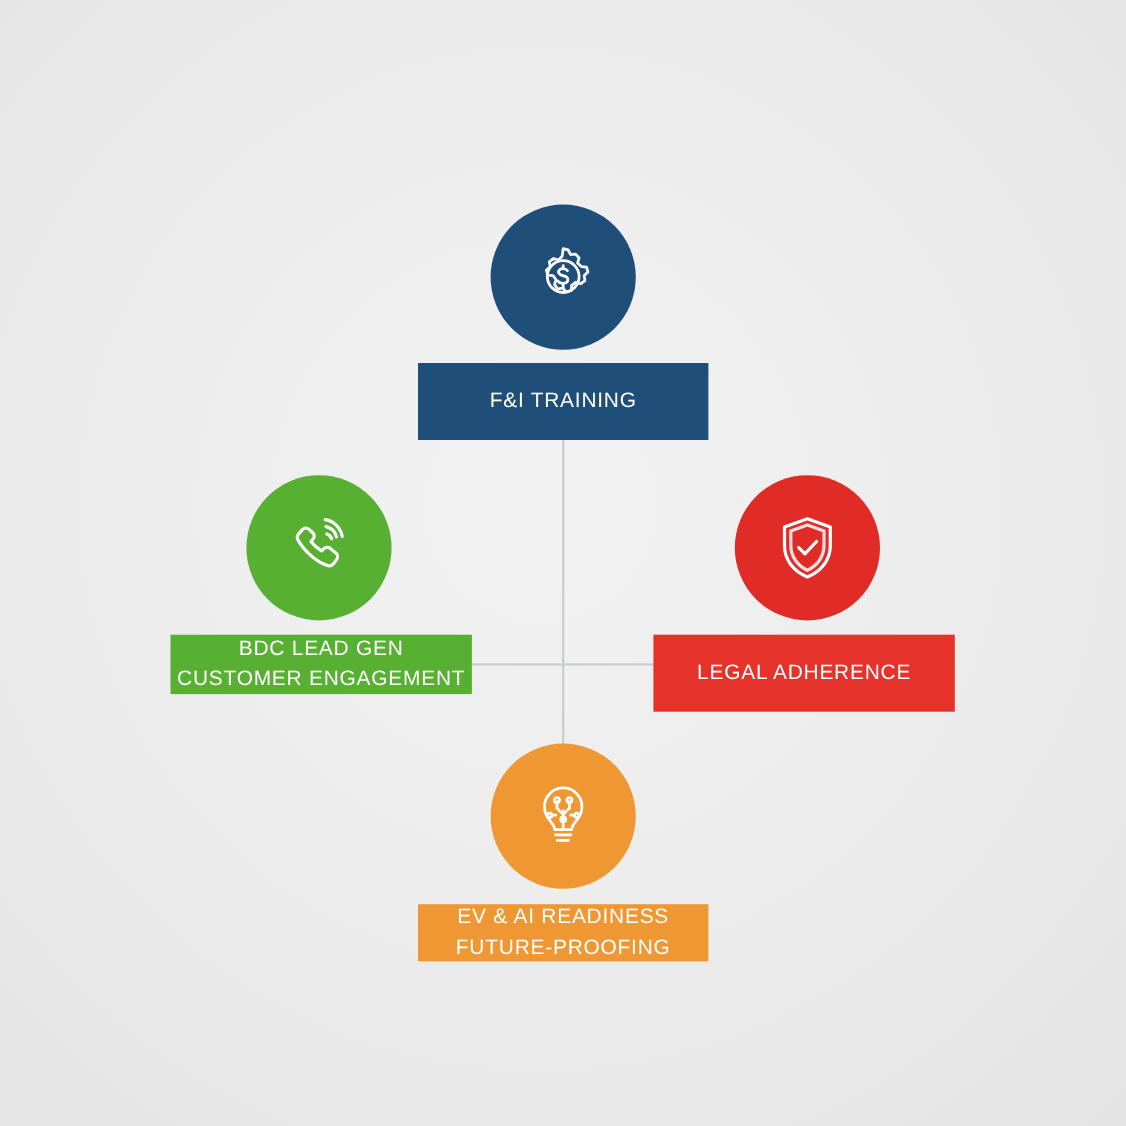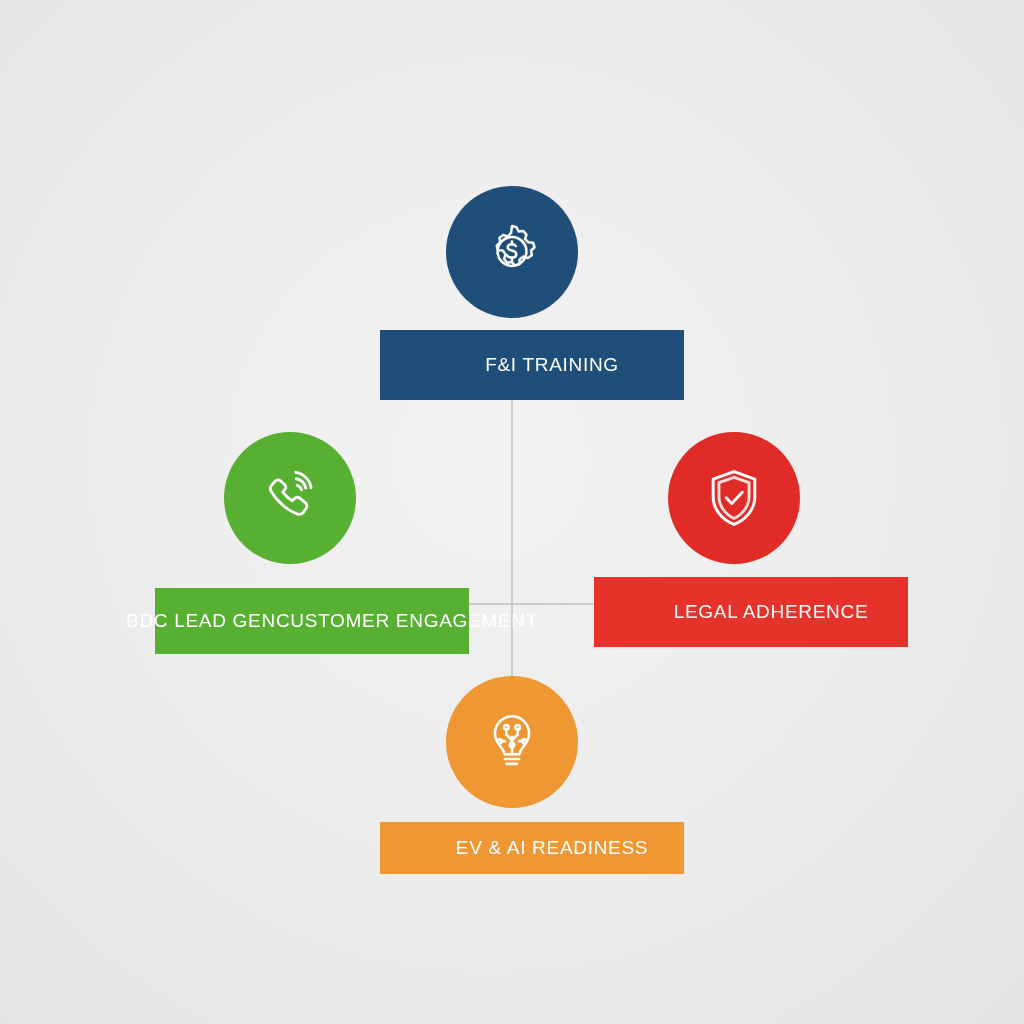--- a/index.html
+++ b/index.html
@@ -41,41 +41,40 @@
     justify-content: center;
   }
   .icon-circle svg {
     display: block;
   }
 
   
   .label-bar {
     position: absolute;
     display: flex;
-    flex-direction: row;
+    flex-direction: column;
     align-items: center;
     justify-content: center;
     color: #ffffff;
     letter-spacing: 0.7px;
     text-transform: uppercase;
     line-height: 1.45;
-    padding-left: 40px;
   }
   .label-bar .line {
     white-space: nowrap;
     font-size: 19px;
     font-weight: 400;
   }
 
   
   #node-fi-circle    { left: 446px; top: 186px; width: 132px; height: 132px; background: #1f4e79; }
   #node-fi-bar       { left: 380px; top: 330px; width: 264px; height: 70px; background: #1f4e79; }
 
   #node-bdc-circle   { left: 224px; top: 432px; width: 132px; height: 132px; background: #58b033; }
-  #node-bdc-bar      { left: 155px; top: 577px; width: 274px; height: 66px; background: #58b033; margin-top: 11px; }
+  #node-bdc-bar      { left: 155px; top: 577px; width: 274px; height: 54px; background: #58b033; }
 
   #node-reg-circle   { left: 668px; top: 432px; width: 132px; height: 132px; background: #e02b27; }
   #node-reg-bar      { left: 594px; top: 577px; width: 274px; height: 70px; background: #e5322b; }
 
   #node-ev-circle    { left: 446px; top: 676px; width: 132px; height: 132px; background: #ef9833; }
   #node-ev-bar       { left: 380px; top: 822px; width: 264px; height: 52px; background: #ef9833; }
 
   #line-v-top        { left: 511px; top: 400px; height: 204px; }
   #line-v-bottom     { left: 511px; top: 604px; height: 78px; }
   #line-h-left       { left: 429px; top: 603px; width: 84px; }
@@ -145,15 +144,16 @@
         <circle cx="37.2" cy="18.6" r="2.1"></circle>
         <circle cx="32" cy="34.6" r="2.1"></circle>
         <path d="M22.5 31.2h3.3M41.5 31.2h-3.3"></path>
         <circle cx="20.8" cy="31.2" r="1.8"></circle>
         <circle cx="43.2" cy="31.2" r="1.8"></circle>
       </svg>
     </span>
   </div>
   <div class="label-bar" id="node-ev-bar">
     <span class="line">EV &amp; AI READINESS</span>
+    <span class="line">FUTURE-PROOFING</span>
   </div>
 
 </div>
 
 </body></html>

